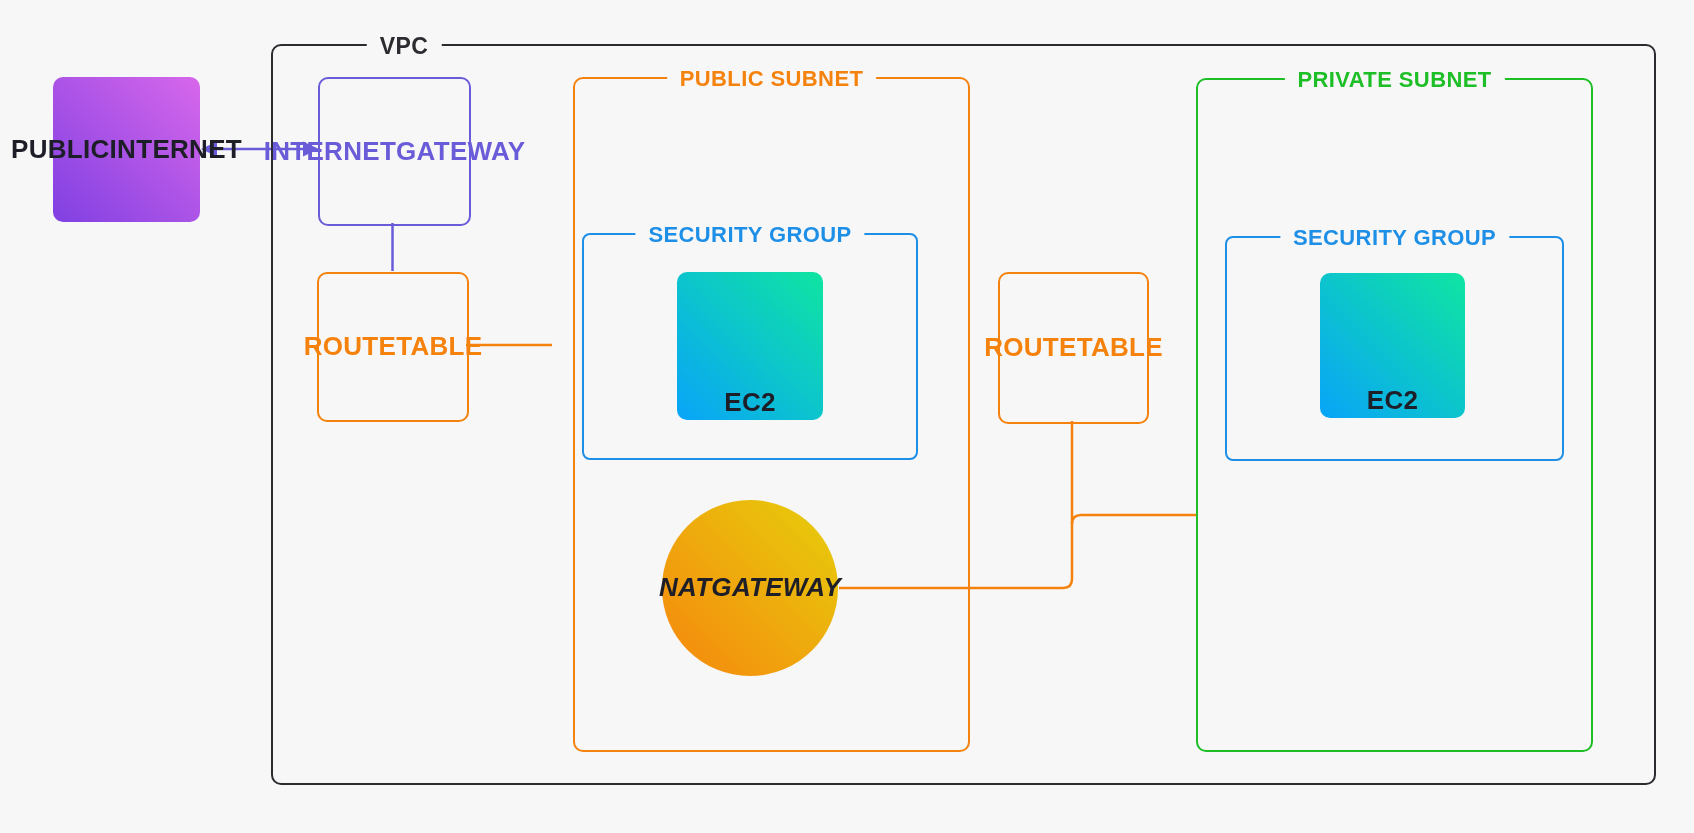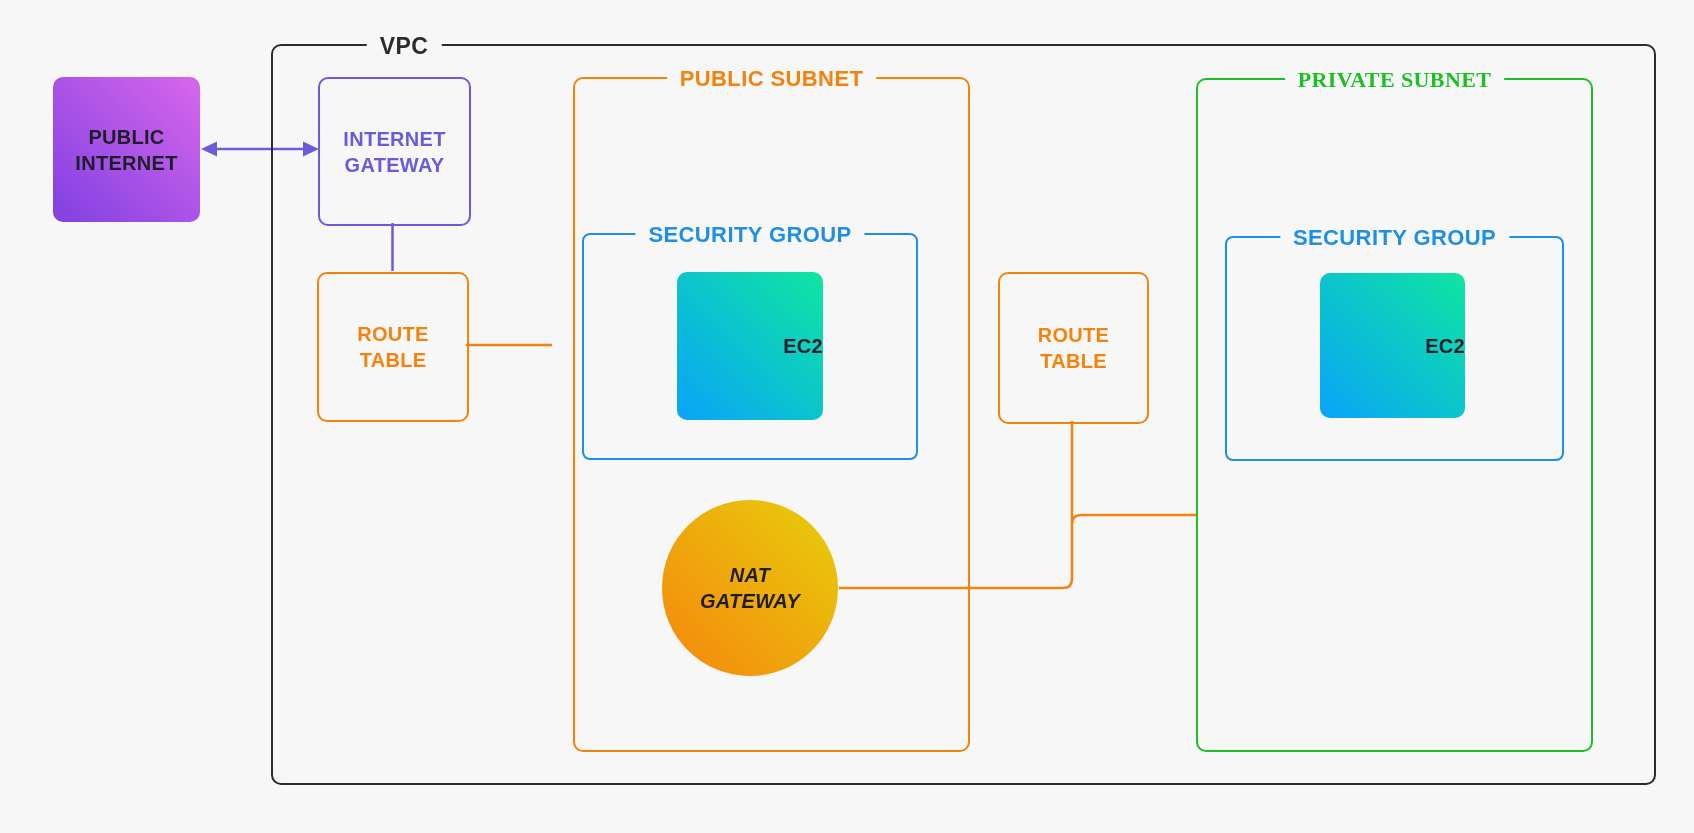--- a/index.html
+++ b/index.html
@@ -10,41 +10,41 @@
     --nat-gradient-from:#F6860E; --nat-gradient-to:#E6CF0B;
   }
   html,body{margin:0;padding:0;}
   body{background:var(--background);font-family:"Liberation Sans",sans-serif;}
   .canvas{position:relative;width:1694px;height:833px;background:var(--background);overflow:hidden;}
   .wires{position:absolute;left:0;top:0;width:1694px;height:833px;pointer-events:none;}
   .wire-purple{stroke:var(--purple);stroke-width:2.5;fill:none;}
   .head-purple{fill:var(--purple);stroke:none;}
   .wire-orange{stroke:var(--orange);stroke-width:2.5;fill:none;}
 
-  .node{position:absolute;display:flex;flex-direction:column;align-items:center;justify-content:center;
-        text-align:center;font-weight:700;font-size:20px;line-height:1.3;letter-spacing:.3px;border-radius:10px;}
+  .node{position:absolute;display:flex;flex-direction:row;align-items:center;justify-content:center;
+        text-align:center;font-weight:700;font-size:26px;line-height:1.3;letter-spacing:.3px;border-radius:10px;}
 
   .public-internet{left:53px;top:77px;width:147px;height:145px;
         background:linear-gradient(to top right,var(--internet-gradient-from),var(--internet-gradient-to));
         color:var(--dark-text);}
 
   .container{position:absolute;border-radius:10px;}
   .vpc{left:263px;top:44px;width:1381px;height:737px;border:2.5px solid var(--vpc-border);margin-left:8px;}
   .public-subnet{left:553px;top:77px;width:393px;height:671px;border:2.5px solid var(--orange);margin-left:20px;}
   .private-subnet{left:1196px;top:78px;width:393px;height:670px;border:2.5px solid var(--green);}
   .sg{border:2.5px solid var(--blue);border-radius:8px;}
   .sg-public{left:582px;top:233px;width:332px;height:223px;}
   .sg-private{left:1225px;top:236px;width:335px;height:221px;}
 
   .edge-label{position:absolute;top:0;left:50%;transform:translate(-50%,-50%);
         background:var(--background);padding:0 13px;font-weight:700;font-size:22px;
         letter-spacing:.4px;white-space:nowrap;}
   .vpc-label{left:131px;color:var(--vpc-border);font-size:23px;}
   .orange-text{color:var(--orange);}
-  .green-text{color:var(--green);font-family:Liberation Serif, serif;}
+  .green-text{color:var(--green);}
   .blue-text{color:var(--blue);}
 
   .igw{left:318px;top:77px;width:149px;height:145px;border:2.5px solid var(--purple);color:var(--purple);}
   .route-table{border:2.5px solid var(--orange);color:var(--orange);}
   .rt-public{left:317px;top:272px;width:148px;height:146px;}
   .rt-private{left:998px;top:272px;width:147px;height:148px;}
 
   .ec2{background:linear-gradient(to top right,var(--ec2-gradient-from),var(--ec2-gradient-to));color:var(--dark-text);align-items:flex-end;}
   .ec2-public{left:677px;top:272px;width:146px;height:148px;}
   .ec2-private{left:1320px;top:273px;width:145px;height:145px;}

